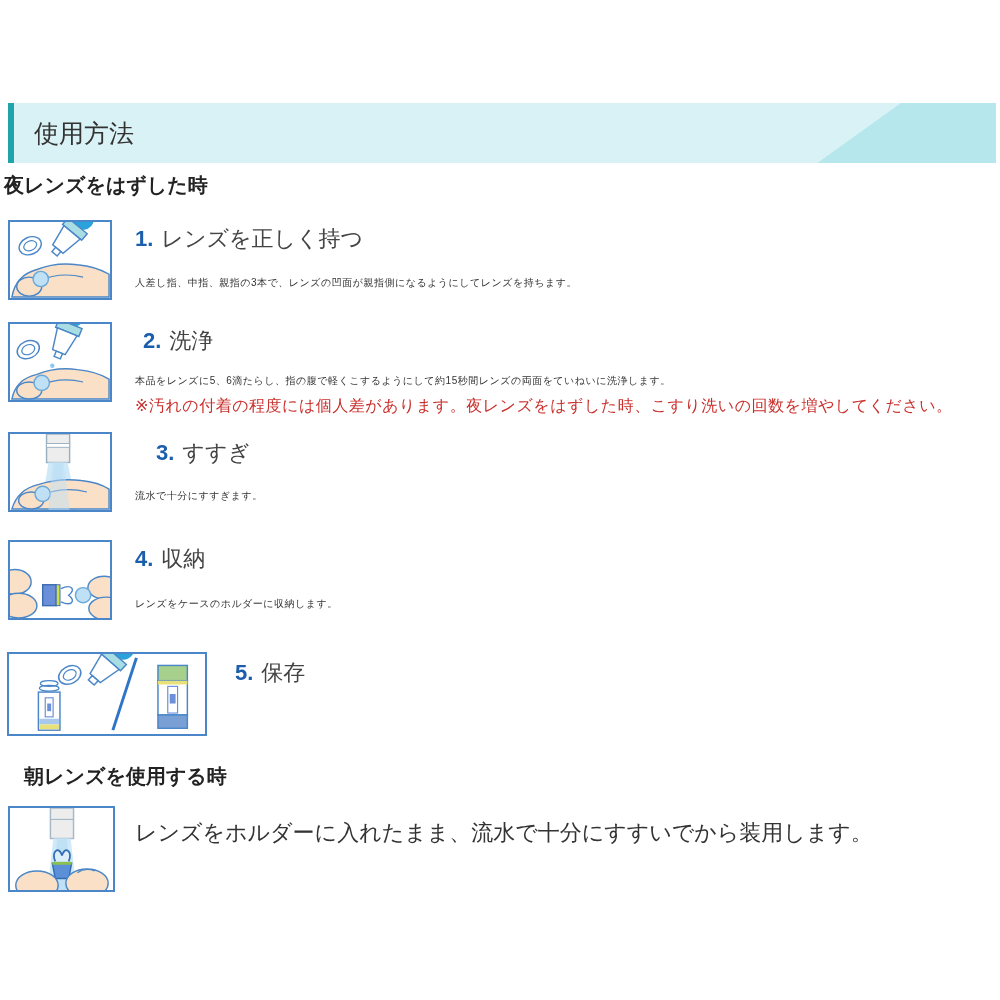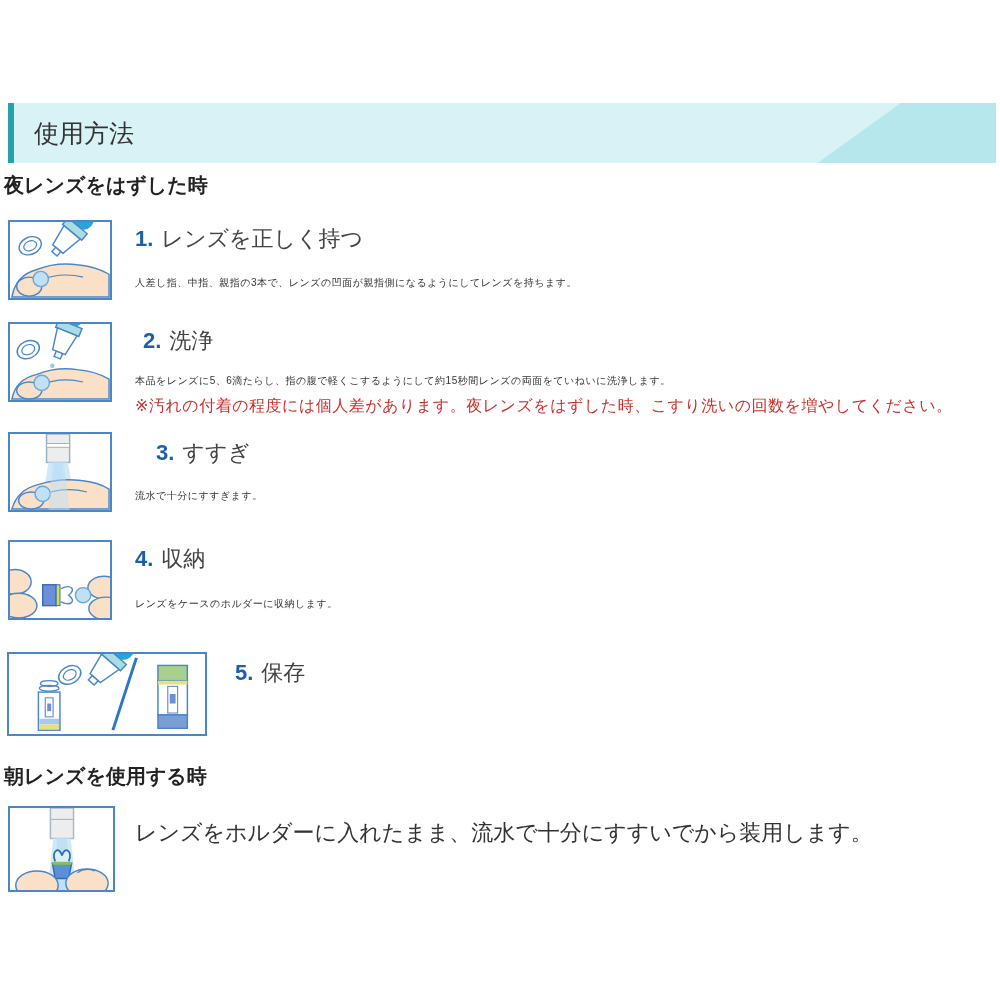--- a/index.html
+++ b/index.html
@@ -180,21 +180,21 @@
       <rect x="152" y="28" width="30" height="4" fill="#e8e07a"></rect>
       <rect x="152" y="64" width="30" height="14" fill="#7a9fd4" stroke="#4a86c8" stroke-width="1.5"></rect>
       <rect x="162" y="34" width="10" height="28" fill="none" stroke="#6b8fd8" stroke-width="1.2"></rect>
       <rect x="164" y="42" width="6" height="10" fill="#6b8fd8"></rect>
     </svg>
   </div>
   <div class="step-title" style="left:235px;top:658px;">
     <span class="num">5.</span><span>保存</span>
   </div>
 
-  <div class="sec-heading" style="top:762px;">朝レンズを使用する時</div>
+  <div class="sec-heading" style="top:762px;margin-left:20px;">朝レンズを使用する時</div>
 
   <div class="step-img" style="left:8px;top:806px;width:107px;height:86px;">
     <svg viewBox="0 0 107 86" preserveAspectRatio="none">
       <rect x="42" y="0" width="24" height="32" fill="#ededed" stroke="#a5b8c8" stroke-width="1.5"></rect>
       <line x1="42" y1="12" x2="66" y2="12" stroke="#a5b8c8" stroke-width="1.2"></line>
       <path d="M45 32 L63 32 L69 86 L39 86 Z" fill="#cfe9f9"></path>
       <path d="M49 32 L59 32 L63 86 L45 86 Z" fill="#bfe0f5"></path>
       <path d="M47 56 C42 44 52 40 54 50 C56 40 66 44 61 56" fill="#dceefb" stroke="#2e6db0" stroke-width="1.8"></path>
       <path d="M44 58 L64 58 L61 74 L47 74 Z" fill="#5b8fd8" stroke="#2e6db0" stroke-width="1.5"></path>
       <line x1="44" y1="58" x2="64" y2="58" stroke="#8cc152" stroke-width="3"></line>

